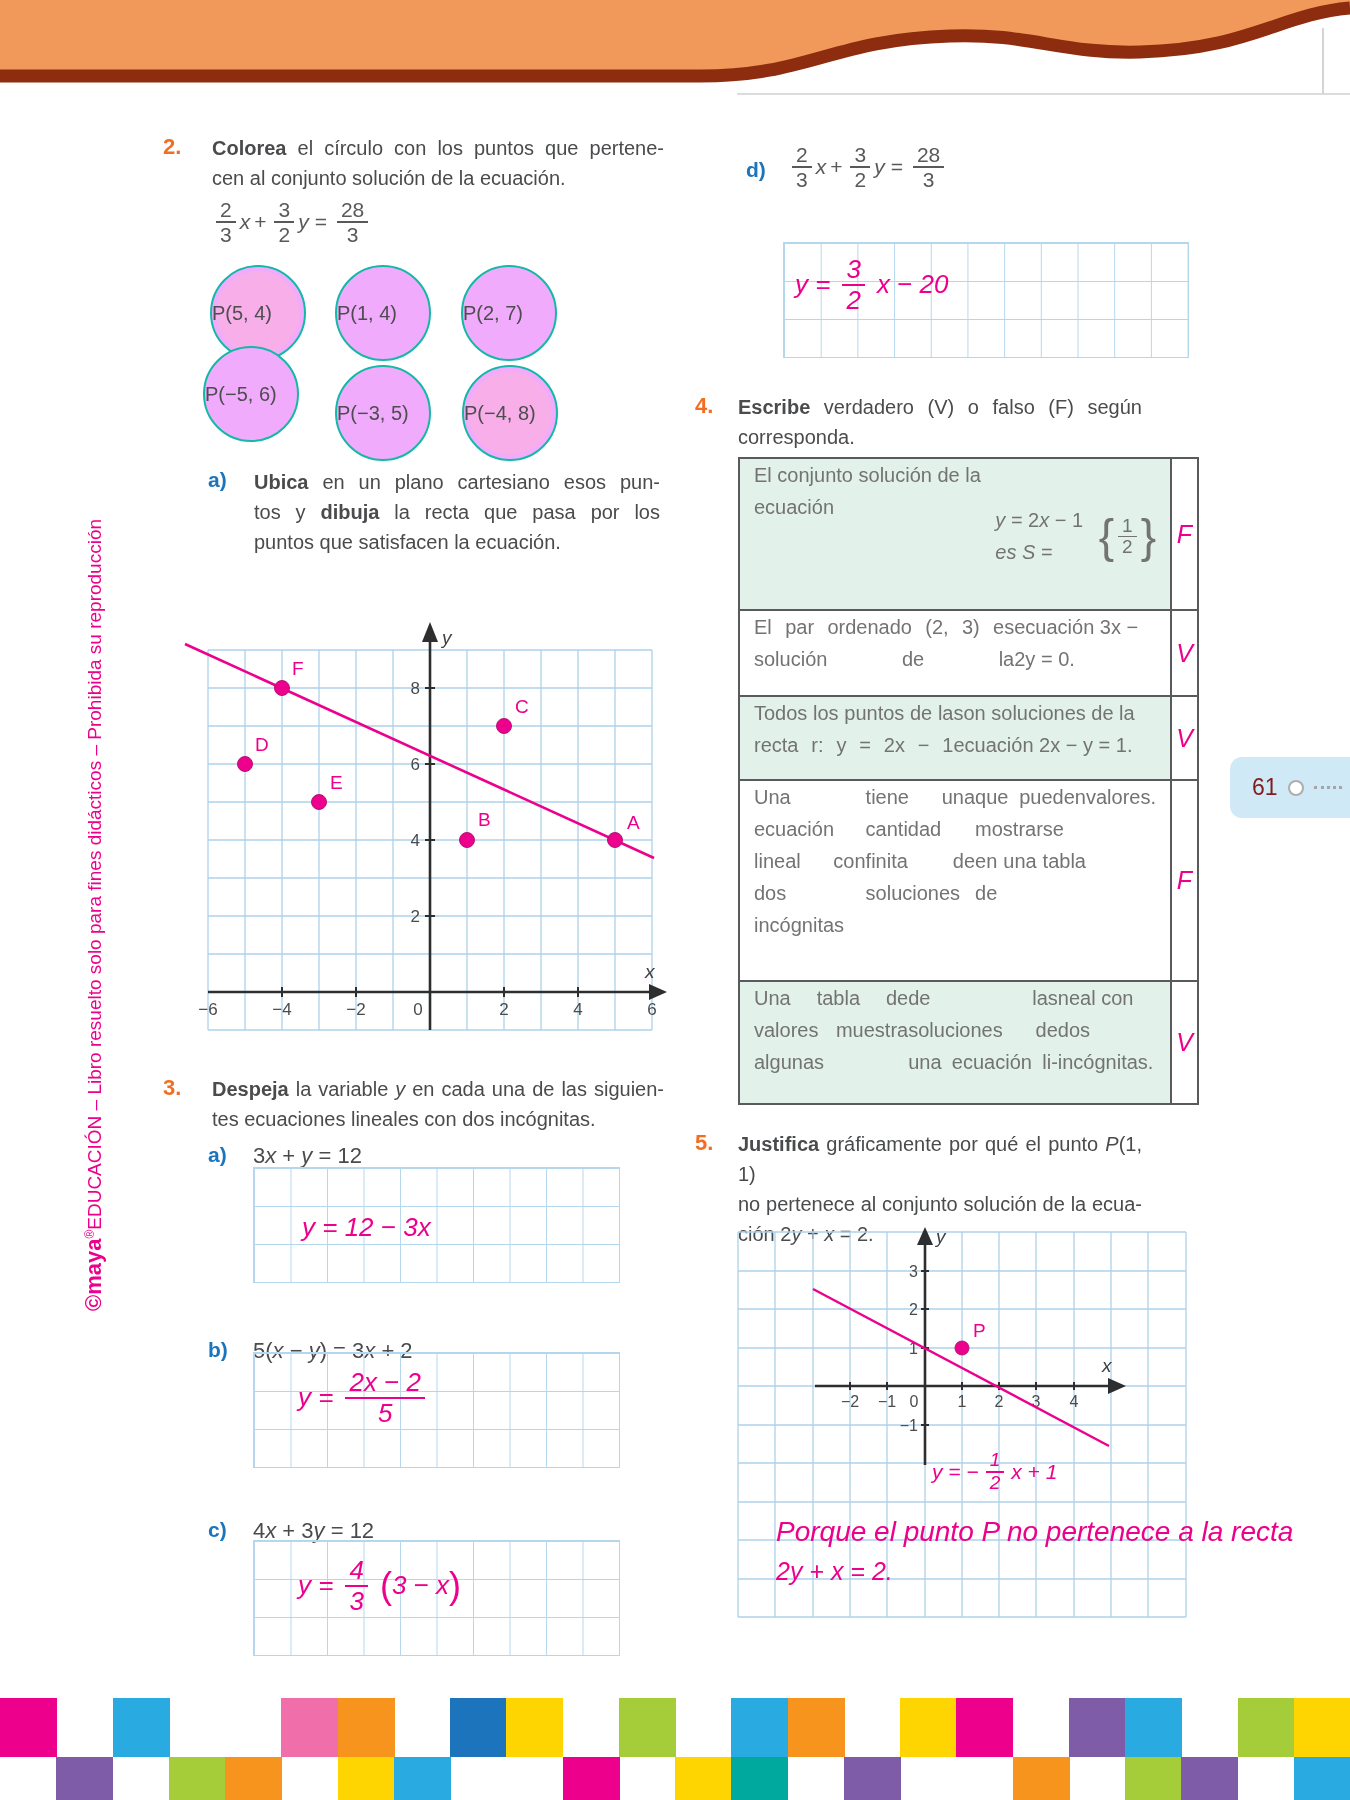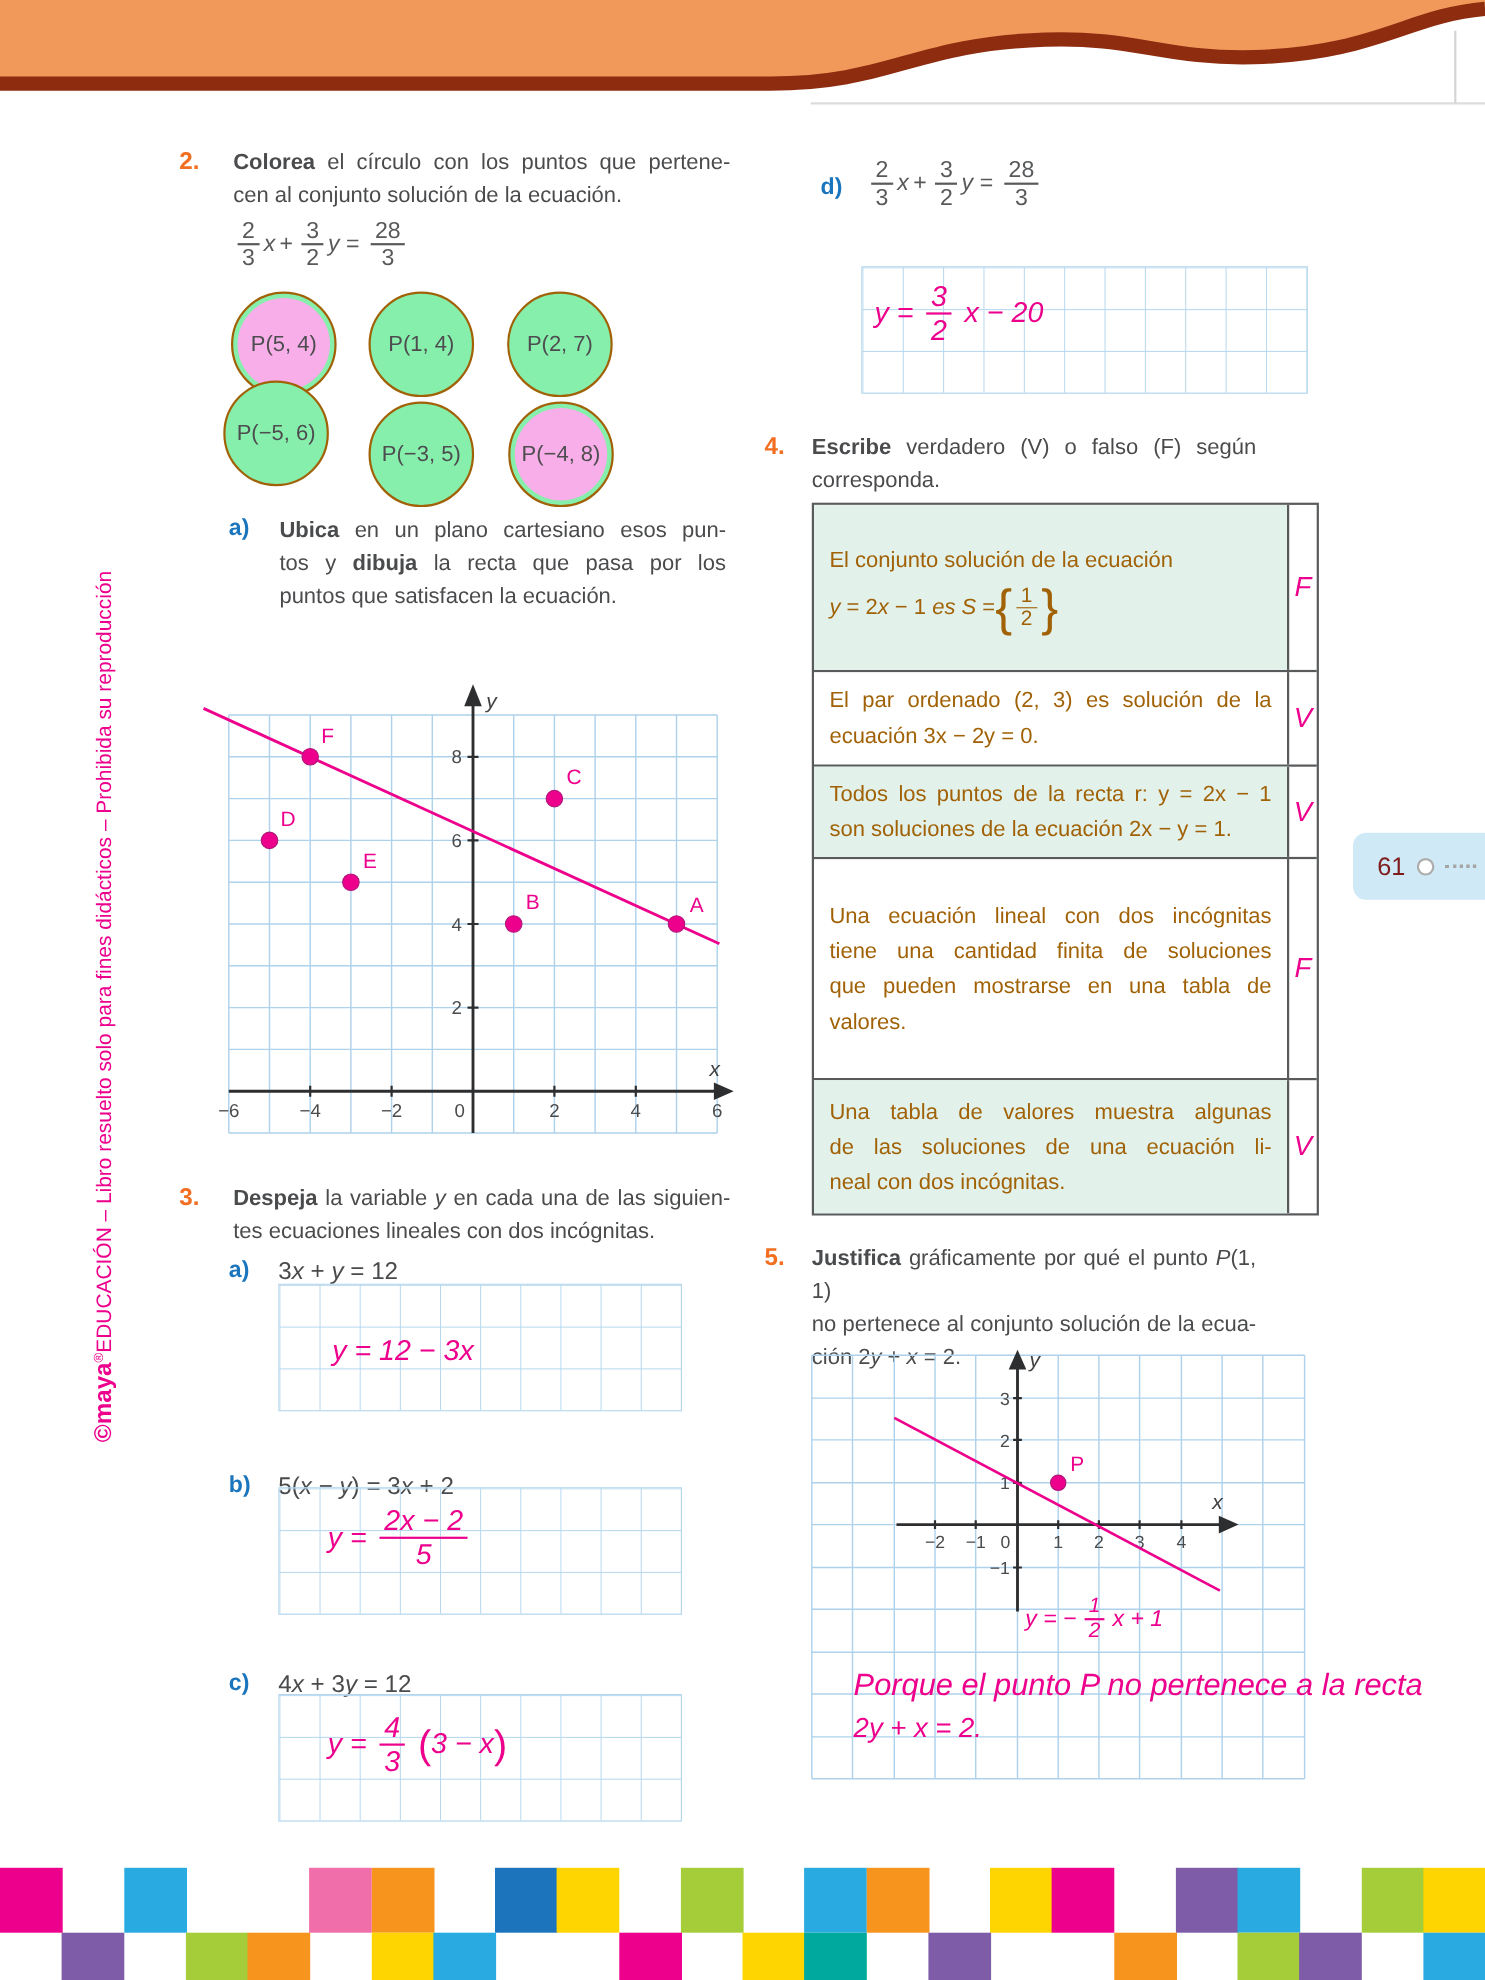--- a/index.html
+++ b/index.html
@@ -14,38 +14,38 @@
   .ll{text-align:left}
   .exnum{font-size:22px;font-weight:700;color:#f26f21}
   .exletter{font-size:21px;font-weight:700;color:#1b75bc}
   
   .eqline{display:inline-flex;align-items:center;color:#58595b;font-size:21px}
   .eqtext{font-size:22px;color:#4a4b4d}
   .frac{display:inline-flex;flex-direction:column;align-items:center;line-height:1.1;vertical-align:middle;margin:0 4px;text-align:center}
   .frac .num{padding:0 4px;border-bottom:2px solid currentColor}
   .frac .den{padding:0 4px}
   
-  .pcircle{position:absolute;width:92px;height:92px;border:2px solid #a16207;border-radius:50%;
-           display:flex;align-items:center;justify-content:center;font-size:20px;color:#4d4d4f;background:#86efac}
+  .pcircle{position:absolute;width:92px;height:92px;border:2px solid #14b8a6;border-radius:50%;
+           display:flex;align-items:center;justify-content:flex-start;font-size:20px;color:#4d4d4f;background:#f0abfc}
   .pcircle.filled::before{content:"";position:absolute;inset:4px;border-radius:50%;background:#f8aee9;z-index:0}
   .pcircle span{position:relative;z-index:1}
   
   .agrid{position:absolute;border:1px solid #b5d7ee;
          background-image:linear-gradient(to right,#b5d7ee 1px,transparent 1px),
                           linear-gradient(to bottom,#b5d7ee 1px,transparent 1px);
          background-size:36.5px 38px}
   .hand{color:#ec008c;font-style:italic}
   .handline{display:flex;align-items:center;gap:8px;color:#ec008c;font-style:italic}
   .paren{font-size:36px;font-weight:300;line-height:1;font-style:normal}
   
   .vf-table{position:absolute;left:738px;top:457px;width:457px;border:2px solid #595a5c}
   .trow{display:flex;border-bottom:2px solid #595a5c}
   .trow:last-child{border-bottom:none}
-  .tcell{width:402px;border-right:2px solid #595a5c;padding:0 14px;display:flex;flex-direction:column;justify-content:center;
-         font-size:20px;line-height:32px;color:#a16207}
+  .tcell{width:402px;border-right:2px solid #595a5c;padding:0 14px;display:flex;flex-direction:row;justify-content:center;
+         font-size:20px;line-height:32px;color:#737373}
   .tans{flex:1;display:flex;align-items:center;justify-content:center;font-size:25px}
   .shaded .tcell{background:#e2f1ea}
   .eqset{display:flex;align-items:center;margin-top:4px}
   .brace{font-size:46px;font-weight:300;line-height:1;font-style:normal}
   .frac.small{font-size:19px;line-height:1.05}
   .frac.small .num{border-bottom-width:1.5px}
   
   .tick{font-family:"Liberation Sans",sans-serif;font-size:17px;fill:#4a4b4d}
   .tick2{font-family:"Liberation Sans",sans-serif;font-size:16px;fill:#4a4b4d}
   .plabel{font-family:"Liberation Sans",sans-serif;font-size:19px;fill:#ec008c}

